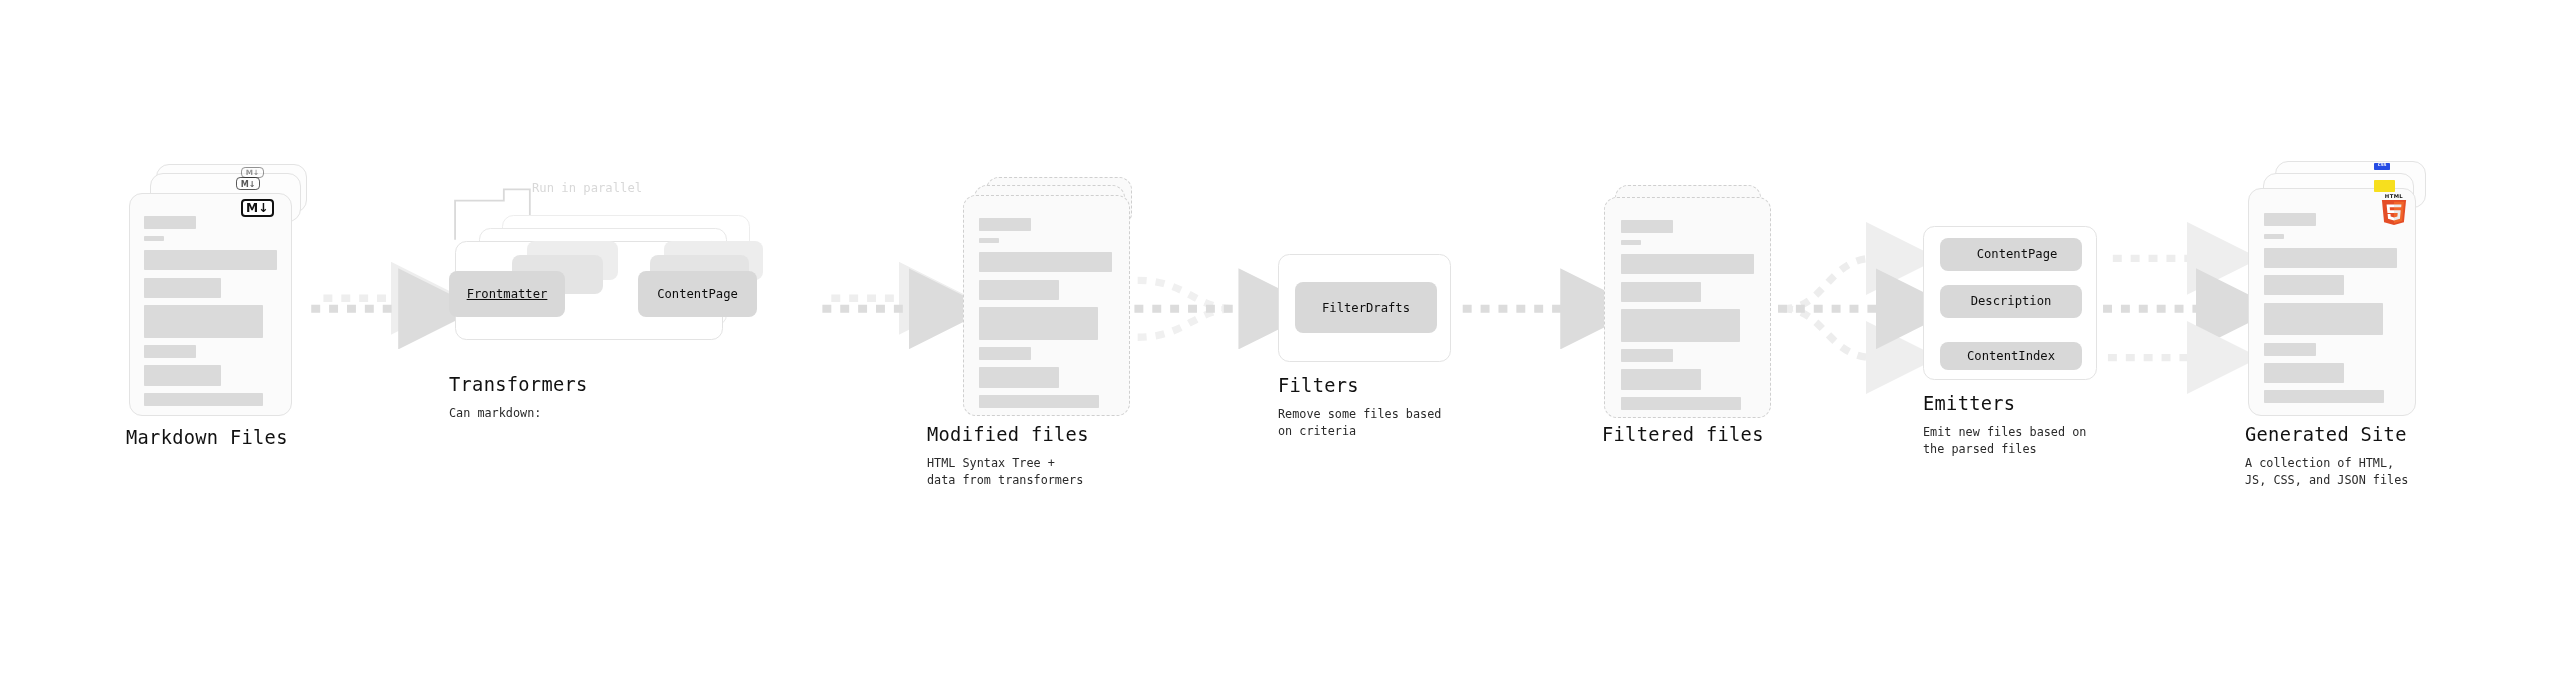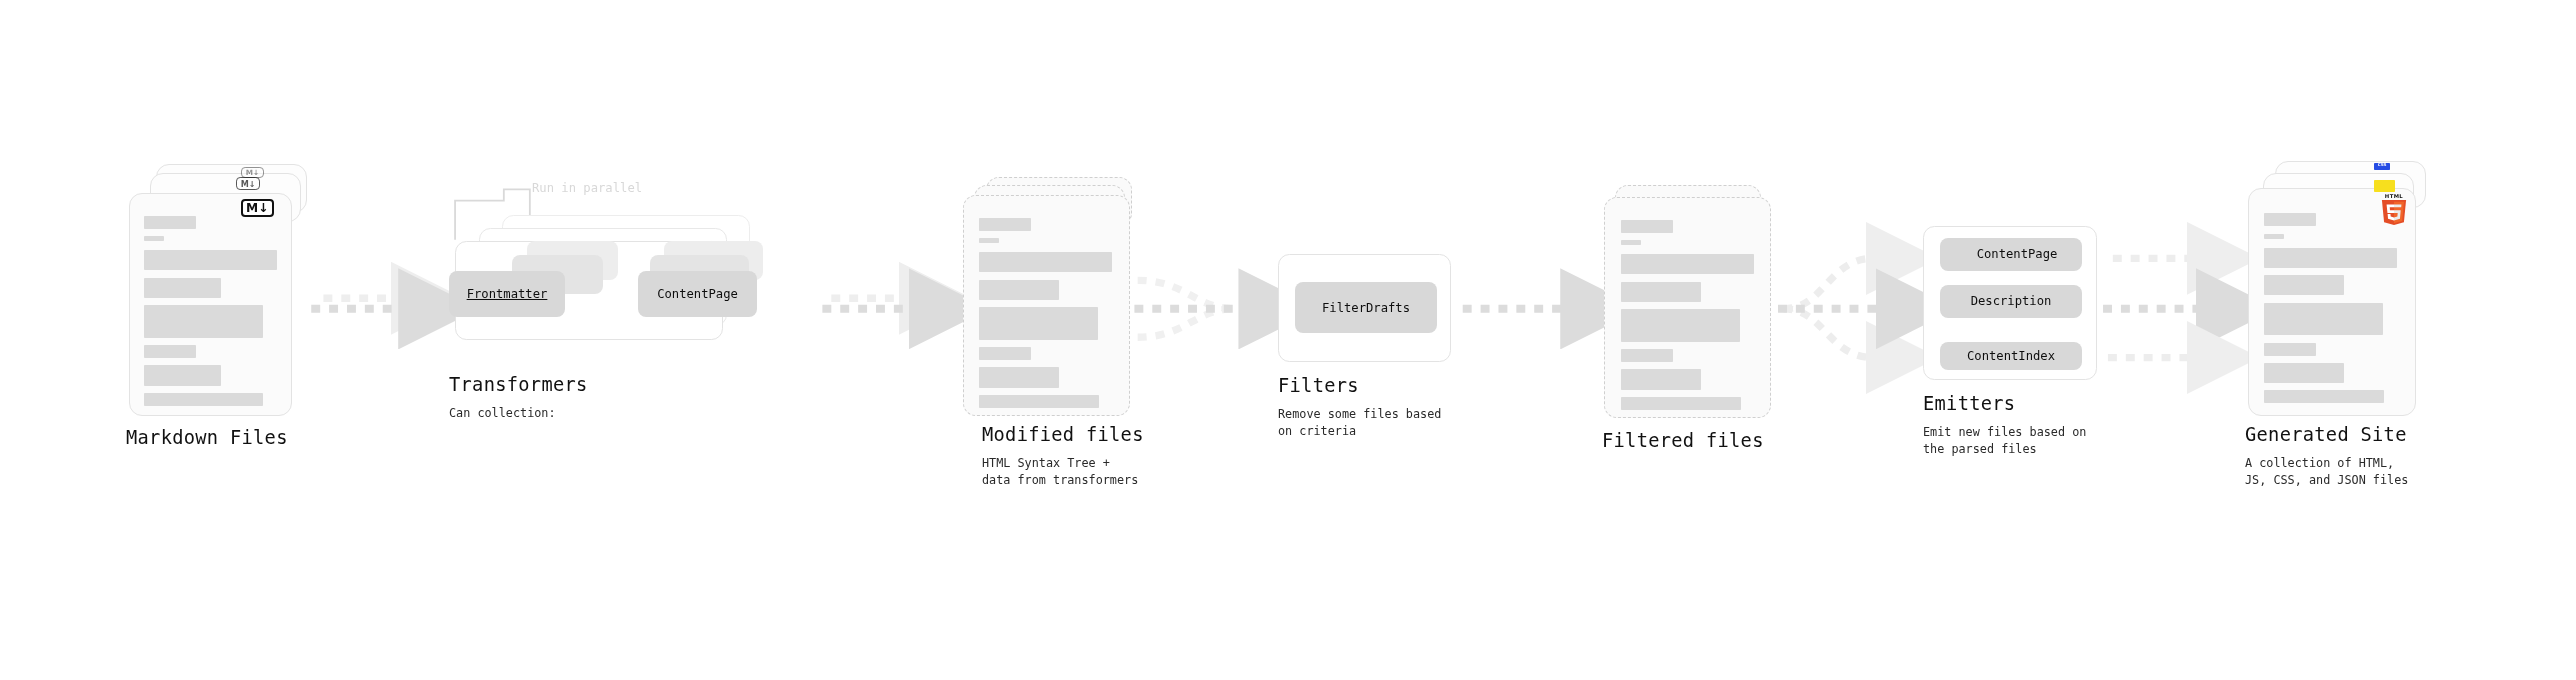--- a/index.html
+++ b/index.html
@@ -170,41 +170,41 @@
 
     <div class="pill" style="position:absolute;left:449px;top:271px;width:116px;height:46px;text-decoration:underline;">Frontmatter</div>
     <div class="pill" style="position:absolute;left:638px;top:271px;width:119px;height:46px;">ContentPage</div>
 
     <div class="labelblock" style="left:532px; top:181px;">
       <div style="font-size:12.2px;color:#d8d8d8;white-space:nowrap;">Run in parallel</div>
     </div>
 
     <div class="labelblock" style="left:449px; top:374px;">
       <div class="title">Transformers</div>
-      <div class="subtitle">Can collection:</div>
+      <div class="subtitle">Can markdown:</div>
     </div>
   </div>
 
   <div>
     <div class="doc dashed" style="left:986px; top:177px; width:146px; height:49px;"></div>
     <div class="doc dashed" style="left:974px; top:185px; width:151px; height:49px;"></div>
     <div class="doc dashed" style="left:963px; top:195px; width:167px; height:221px;">
       <div class="bars" style="left:15.4px;">
         <div class="bar" style="width:52px;height:13px;"></div>
         <div class="bar" style="width:19.5px;height:4.9px;margin-bottom:9px;"></div>
         <div class="bar" style="width:133px;height:20.3px;"></div>
         <div class="bar" style="width:80px;height:20.3px;"></div>
         <div class="bar" style="width:119px;height:32.5px;"></div>
         <div class="bar" style="width:52px;height:13px;"></div>
         <div class="bar" style="width:80px;height:20.3px;"></div>
         <div class="bar" style="width:120px;height:13px;"></div>
       </div>
     </div>
 
-    <div class="labelblock" style="left:982px; top:424px;">
+    <div class="labelblock" style="left:927px; top:424px;">
       <div class="title">Modified files</div>
       <div class="subtitle">HTML Syntax Tree +
 data from transformers</div>
     </div>
   </div>
 
   <div>
     <div class="groupbox" style="left:1278px; top:254px; width:173px; height:108px;"></div>
     <div class="pill" style="position:absolute;left:1295px;top:282px;width:142px;height:51px;">FilterDrafts</div>
 
@@ -223,21 +223,21 @@
         <div class="bar" style="width:19.5px;height:4.9px;margin-bottom:9px;"></div>
         <div class="bar" style="width:133px;height:20.3px;"></div>
         <div class="bar" style="width:80px;height:20.3px;"></div>
         <div class="bar" style="width:119px;height:32.5px;"></div>
         <div class="bar" style="width:52px;height:13px;"></div>
         <div class="bar" style="width:80px;height:20.3px;"></div>
         <div class="bar" style="width:120px;height:13px;"></div>
       </div>
     </div>
 
-    <div class="labelblock" style="left:1602px; top:424px;margin-top:6px;">
+    <div class="labelblock" style="left:1602px; top:424px;">
       <div class="title">Filtered files</div>
     </div>
   </div>
 
   <div>
     <div class="groupbox" style="left:1923px; top:226px; width:174px; height:154px;"></div>
     <div class="pill" style="position:absolute;left:1940px;top:238px;width:142px;height:32.5px;padding-left:12px;">ContentPage</div>
     <div class="pill" style="position:absolute;left:1940px;top:285px;width:142px;height:32.5px;">Description</div>
     <div class="pill" style="position:absolute;left:1940px;top:332px;width:142px;height:28px;margin-top:10px;">ContentIndex</div>
 

